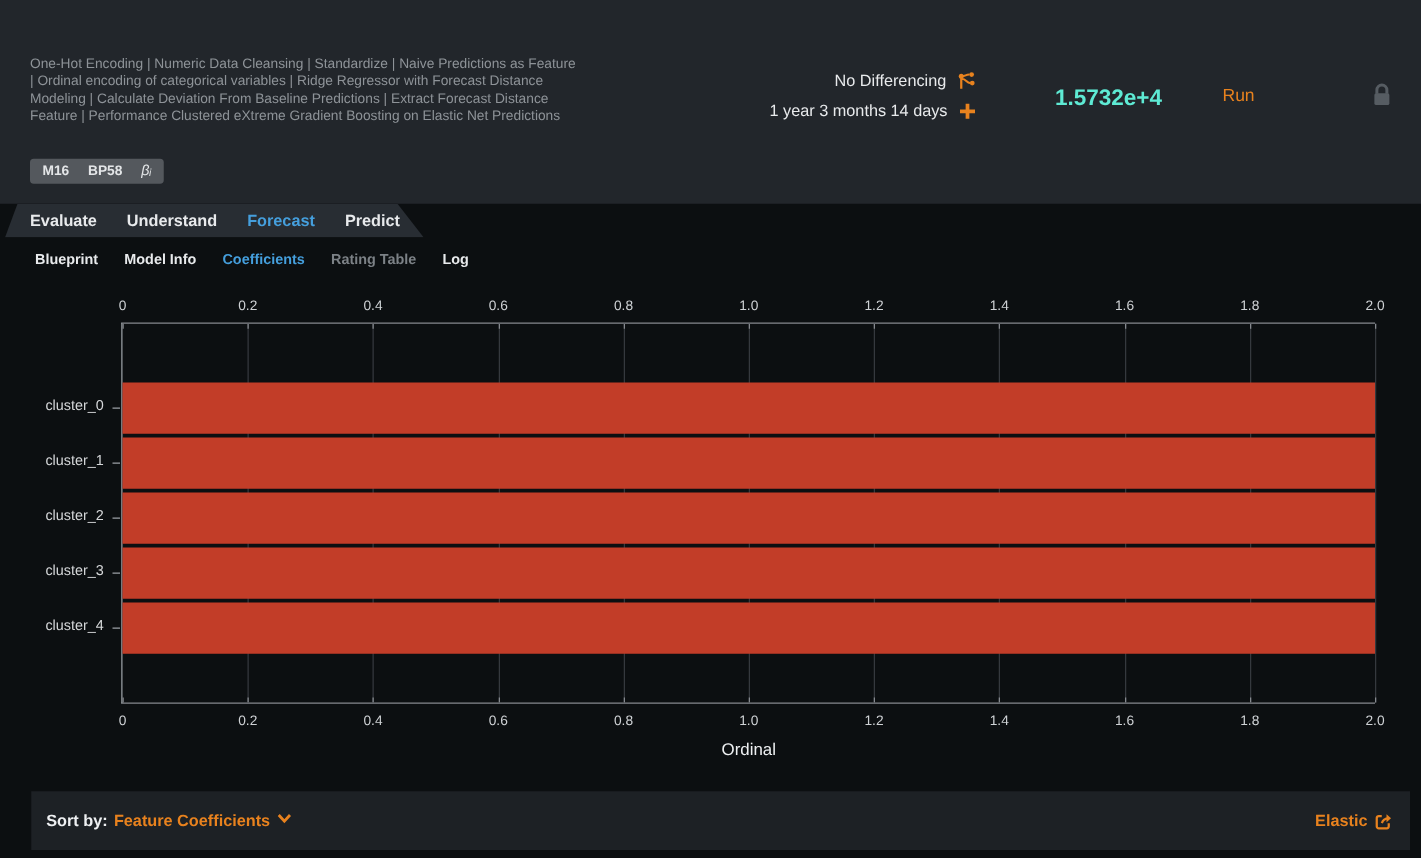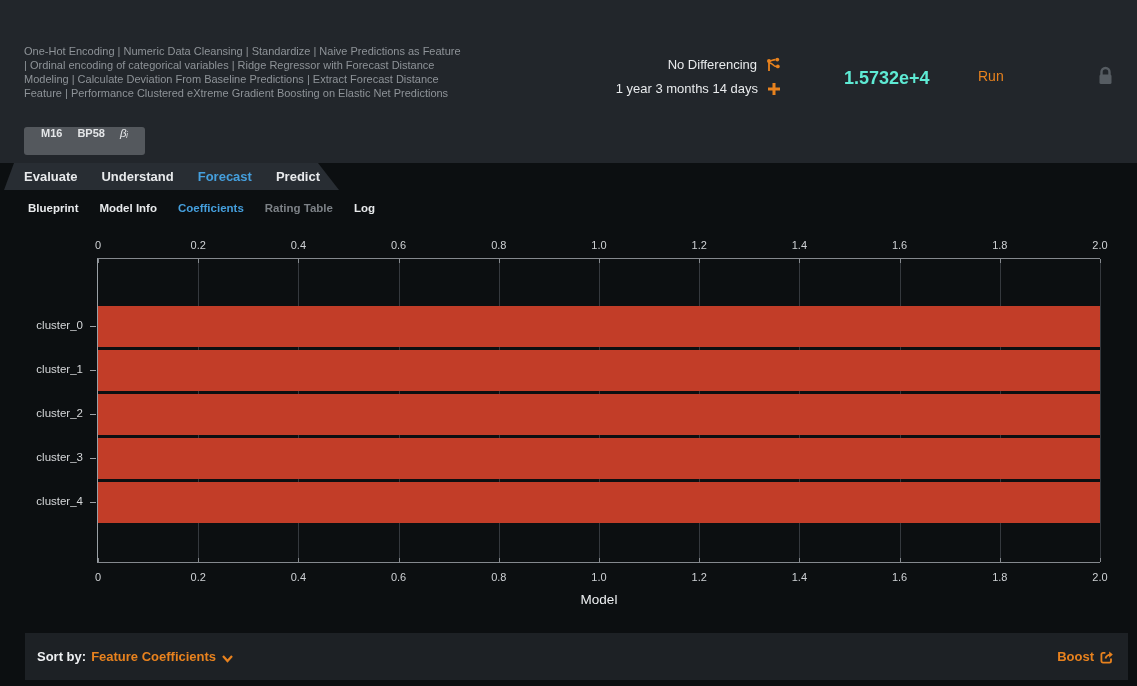--- a/index.html
+++ b/index.html
@@ -25,23 +25,23 @@
     display: inline-block; width: 24px; margin-right: 9px; vertical-align: -2px;
     color: #2086d6; text-align: center; line-height: 9px;
   }
   .xgb-logo .xg { font-size: 11px; font-style: italic; font-weight: 900; display: block; }
   .xgb-logo .boost { font-size: 5.5px; font-style: italic; font-weight: 700; display: block; }
   .description {
     position: absolute; left: 24px; top: 44px; width: 440px;
     font-size: 11px; line-height: 14px; color: #8e9398; font-weight: 400;
   }
   .badge-group {
-    position: absolute; left: 24px; top: 127px; height: 28px;
-    display: inline-flex; gap: 15px;
-    background: #54585d; border-radius: 3px; padding: 0 17px;
+    position: absolute; left: 24px; top: 127px; height: 20px;
+    display: inline-flex; align-items: center; gap: 15px;
+    background: #54585d; border-radius: 3px; padding: 0 10px;
   }
   .badge-item { font-size: 11px; font-weight: bold; color: #e4e6e8; }
   .badge-item:last-child { font-weight: 400; font-style: italic; font-size: 11.5px; }
 
   .diff-row {
     position: absolute; top: 56px; right: 355px; display: flex; align-items: center; gap: 8px;
     font-size: 13px; color: #e8eaec;
   }
   .dur-row {
     position: absolute; top: 81px; right: 355px; display: flex; align-items: flex-start; gap: 8px;
@@ -99,21 +99,21 @@
   }
 
   
   .footer-bar {
     position: absolute; left: 25px; top: 633px; width: 1103px; height: 47px;
     background: #1d2125; display: flex; align-items: center;
     padding: 0 12px 0 12px;
   }
   .sort-group { display: flex; align-items: center; gap: 5px; }
   .sort-label { font-size: 13px; font-weight: bold; color: #eef0f2; }
-  .sort-value { font-size: 13px; font-weight: bold; color: #e8821e; cursor: pointer; display: flex; align-items: flex-end; gap: 5px; }
+  .sort-value { font-size: 13px; font-weight: bold; color: #e8821e; cursor: pointer; display: flex; align-items: flex-start; gap: 5px; }
   .export-link {
     margin-left: auto; display: flex; align-items: center; gap: 5px;
     font-size: 13px; font-weight: bold; color: #e8821e; cursor: pointer;
   }
 </style>
 </head>
 <body>
 
 <div class="header">
   <div class="description">One-Hot Encoding | Numeric Data Cleansing | Standardize | Naive Predictions as Feature | Ordinal encoding of categorical variables | Ridge Regressor with Forecast Distance Modeling | Calculate Deviation From Baseline Predictions | Extract Forecast Distance Feature | Performance Clustered eXtreme Gradient Boosting on Elastic Net Predictions</div>
@@ -163,21 +163,21 @@
   </div>
 <div class="subtabs">
     <div class="subtab">Blueprint</div>
     <div class="subtab">Model Info</div>
     <div class="subtab active">Coefficients</div>
     <div class="subtab disabled">Rating Table</div>
     <div class="subtab">Log</div>
   </div>
 
 <div class="plot">
-  <div class="x-axis-label">Model</div>
+  <div class="x-axis-label">Ordinal</div>
 <div class="tick-label top" style="left: 0%;">0</div>
     <div class="axis-tick" style="left: 0%; top: 0px;"></div>
     <div class="tick-label bottom" style="left: 0%;">0</div>
     <div class="axis-tick" style="left: 0%; bottom: 0px;"></div>
     <div class="gridline" style="left: 10%;"></div>
     <div class="tick-label top" style="left: 10%;">0.2</div>
     <div class="axis-tick" style="left: 10%; top: 0px;"></div>
     <div class="tick-label bottom" style="left: 10%;">0.2</div>
     <div class="axis-tick" style="left: 10%; bottom: 0px;"></div>
     <div class="gridline" style="left: 20%;"></div>
@@ -248,21 +248,21 @@
     <span class="sort-value">
       <span>Feature Coefficients</span>
       <span class="icon">
         <svg width="13" height="11" viewBox="0 0 13 11">
             <path d="M2 3 L6.5 8 L11 3" stroke="#e8821e" stroke-width="2.2" fill="none"></path>
           </svg>
       </span>
     </span>
   </div>
   <div class="export-link">
-    <span>Boost</span>
+    <span>Elastic</span>
     <span class="icon">
       <svg width="17" height="16" viewBox="0 0 17 16" fill="none">
         <path d="M12 9.5 V12 a1.6 1.6 0 0 1 -1.6 1.6 H4 A1.6 1.6 0 0 1 2.4 12 V5.4 A1.6 1.6 0 0 1 4 3.8 h2.4" stroke="#e8821e" stroke-width="1.8"></path>
         <path d="M6.5 9.5 C7.2 6.6 9.5 5.6 12.2 5.6" stroke="#e8821e" stroke-width="1.8"></path>
         <path d="M10.2 2.4 L13.8 5.6 L10.2 8.8 Z" fill="#e8821e"></path>
       </svg>
     </span>
   </div>
 </div>
 

